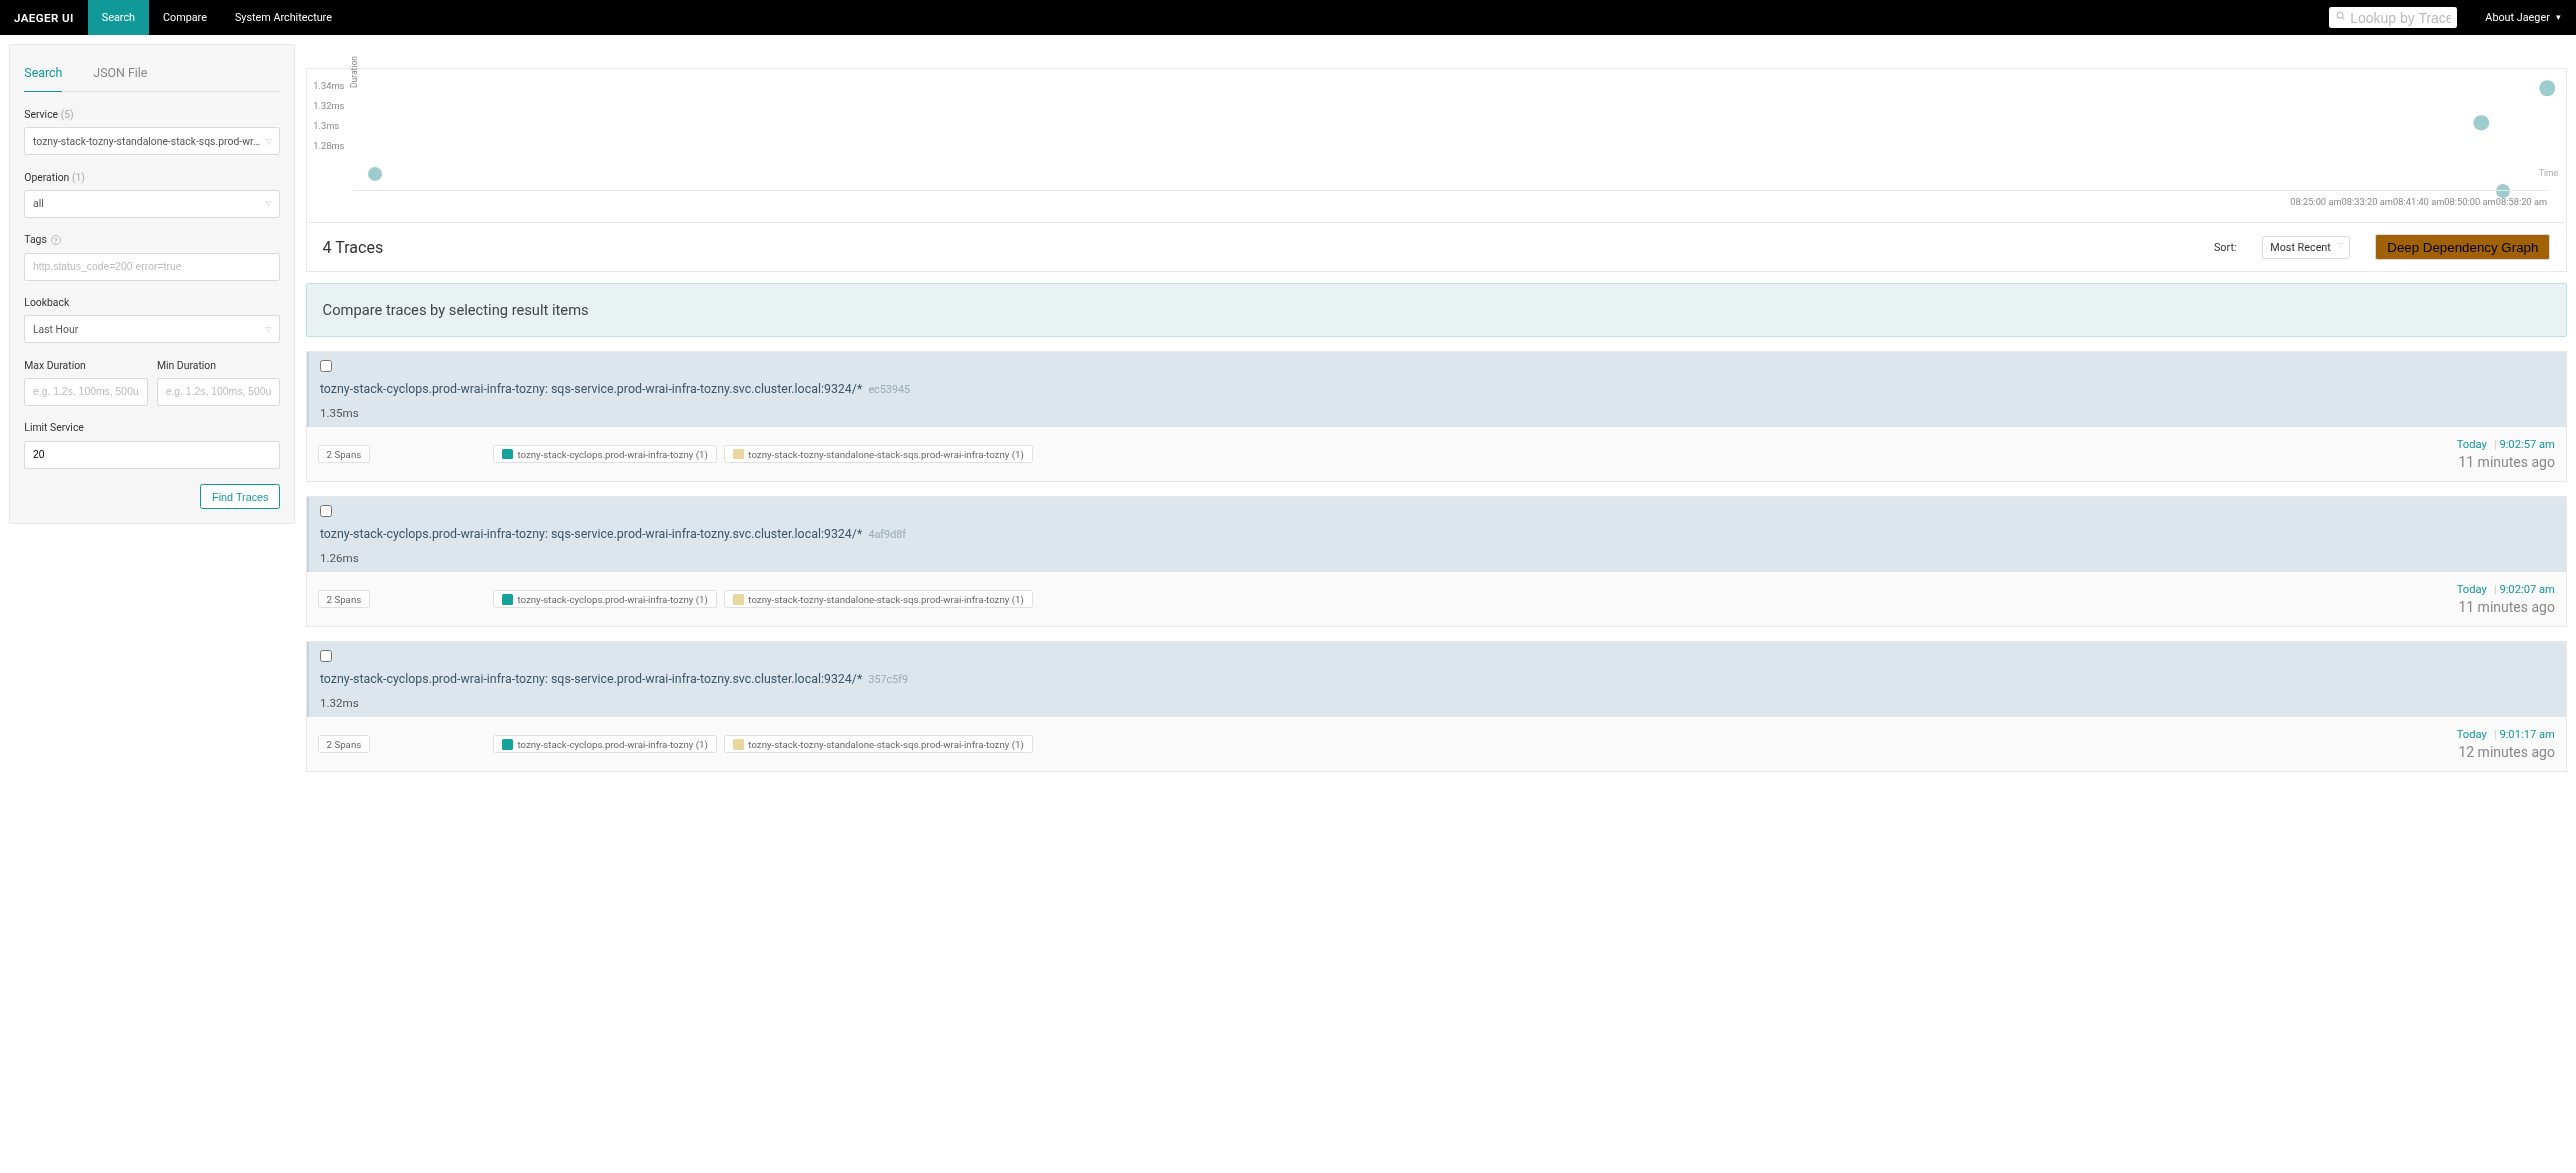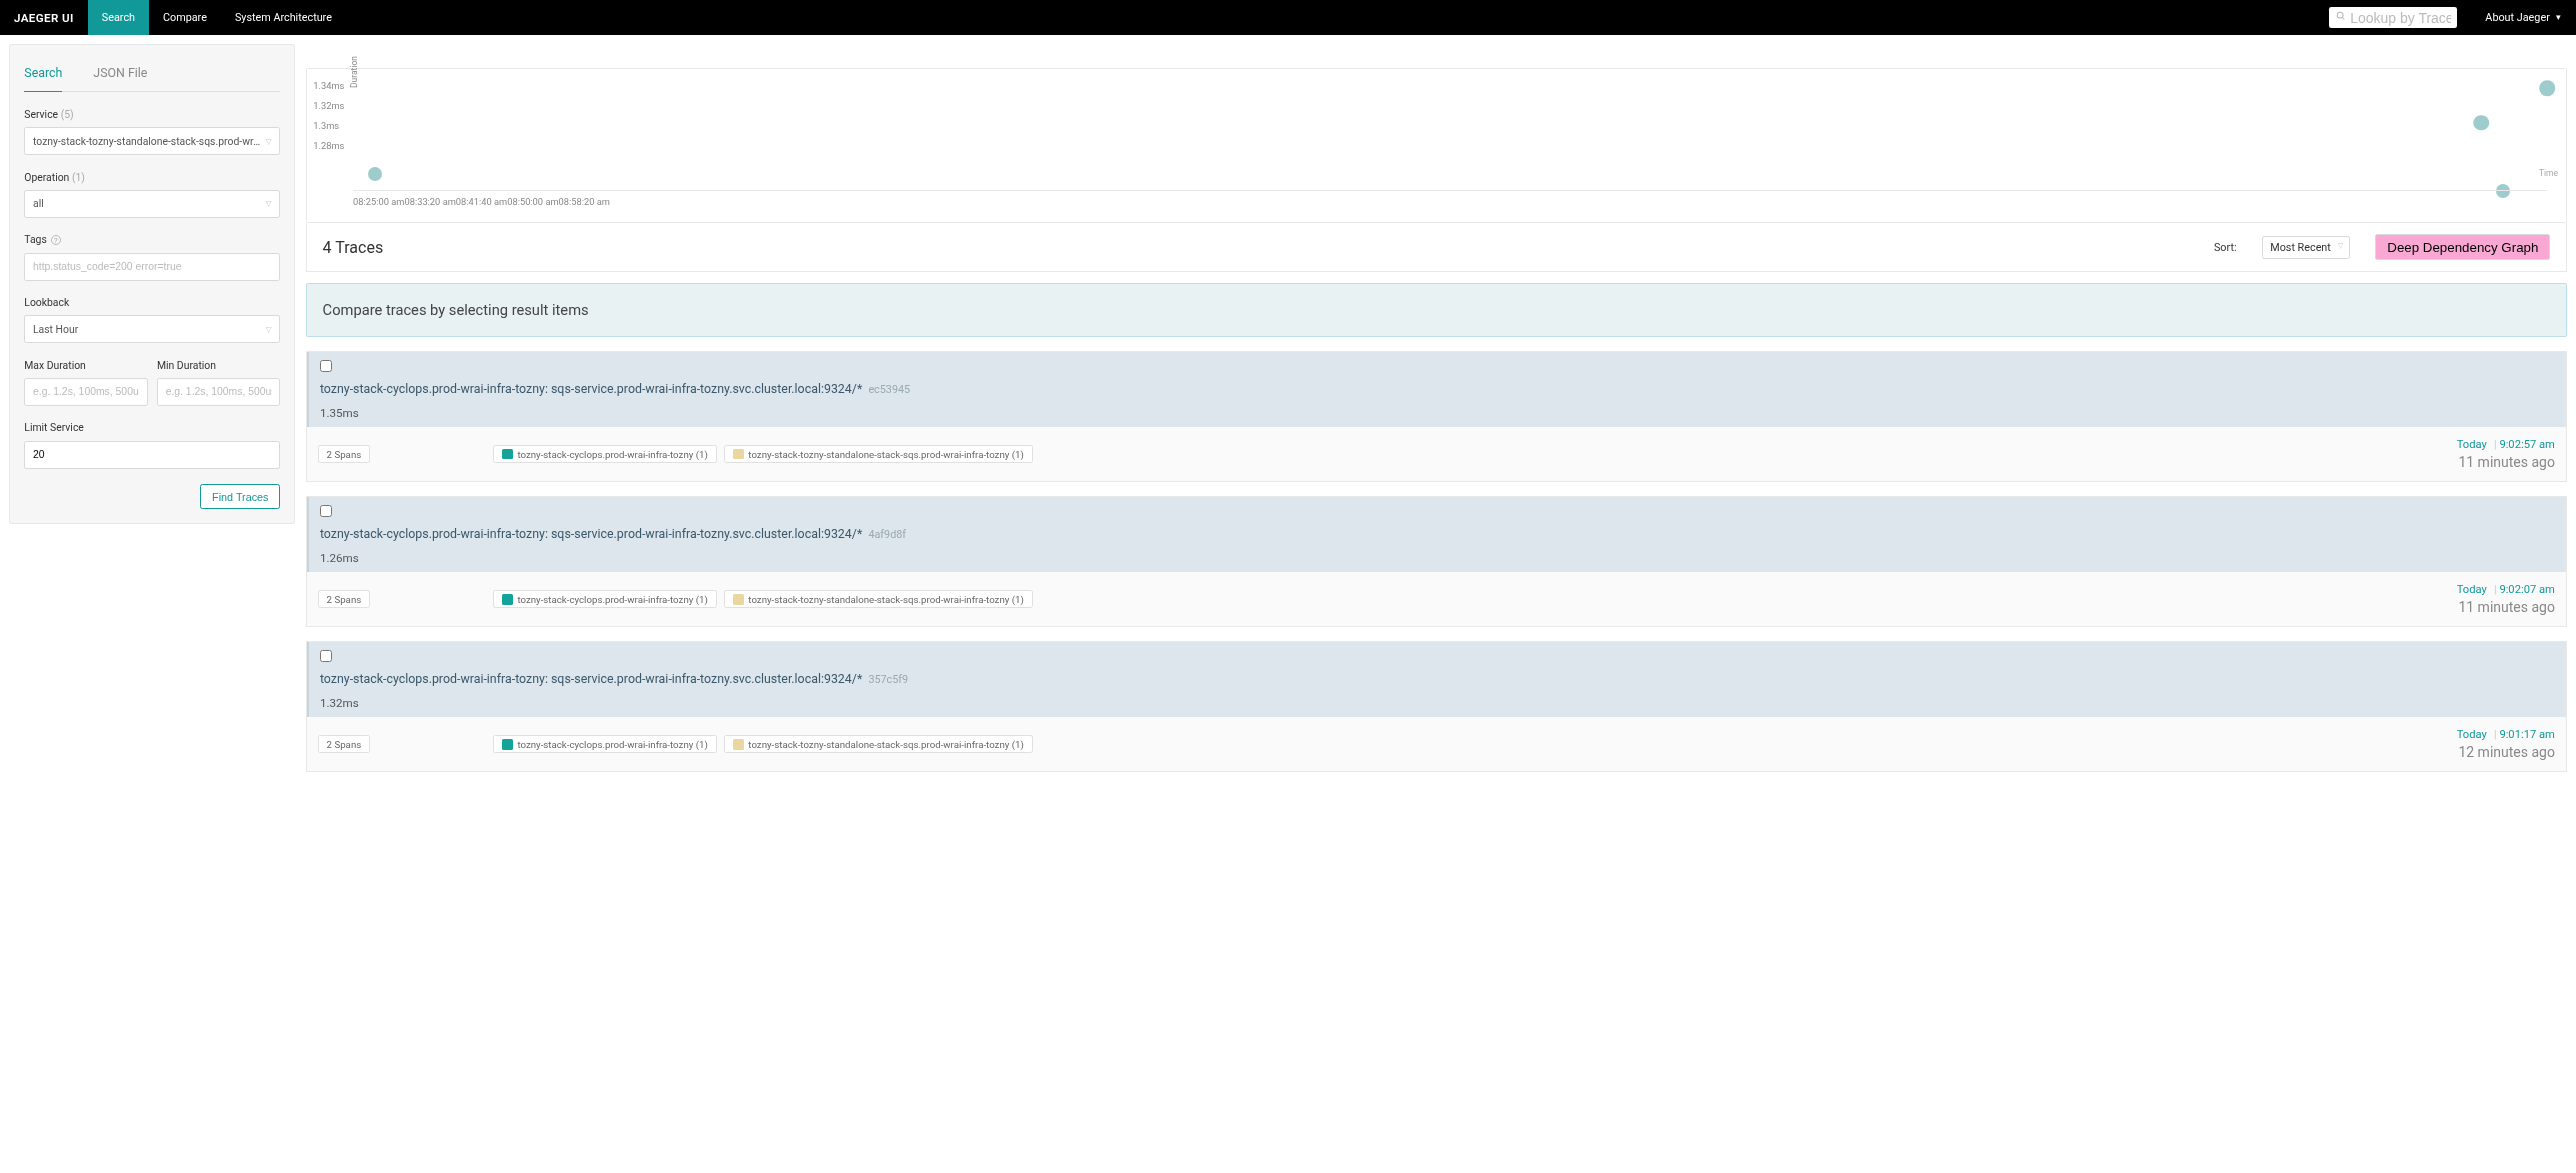--- a/index.html
+++ b/index.html
@@ -33,29 +33,29 @@
 .duration-row { display:flex; gap:9.3px; }
 .duration-row .form-group { flex:1; margin-bottom: 15.5px; }
 .find-btn { float:right; border:0.8px solid #199; color:#199; background:#fff; padding:5.4px 10.8px; border-radius:2.3px; cursor:pointer; font-size:10.8px; }
 
 .main { flex: 1; min-width: 0; margin-top: 24px; }
 .chart-area { border: 0.8px solid #e8e8e8; border-radius: 1.5px; padding: 12.4px 18.6px 6.2px 6.2px; position: relative; height: 155px; }
 .chart-ylabels { position:absolute; left:6.2px; top:10.8px; font-size:9.3px; color:#888; }
 .chart-ylabels div { height: 20px; }
 .chart-ytitle { position:absolute; left:42px; top:18.6px; font-size:8.5px; color:#888; transform: rotate(-90deg); transform-origin: left top; }
 .chart-plot { position:absolute; left:46px; right:18.6px; top:7.7px; bottom:31px; }
-.chart-xaxis { position:absolute; left:46px; right:18.6px; bottom:15.5px; display:flex; justify-content:flex-start; font-size:9.3px; color:#888; border-top: 0.8px solid #e8e8e8; padding-top: 4.6px;}
+.chart-xaxis { position:absolute; left:46px; right:18.6px; bottom:15.5px; display:flex; justify-content:flex-end; font-size:9.3px; color:#888; border-top: 0.8px solid #e8e8e8; padding-top: 4.6px;}
 .chart-time-label { position:absolute; right:7.7px; bottom:44px; font-size:8.5px; color:#aaa; }
 .bubble { position:absolute; border-radius:50%; background:#8dc3c3; opacity:0.85; }
 
 .results-header { border:0.8px solid #e8e8e8; border-top:none; padding:10.8px 15.5px; display:flex; align-items:center; justify-content:space-between; }
 .results-header h2 { font-size:16px; font-weight:400; }
 .results-header .controls { display:flex; align-items:center; gap:25px; font-size:10.8px; }
 .sort-sel { border:0.8px solid #d9d9d9; border-radius:2.3px; padding:3.9px 18.6px 3.9px 7.7px; background:#fff; position:relative; cursor:pointer; }
-.ddg-btn { border:0.8px solid #d9d9d9; border-radius:2.3px; padding:4.6px 10.8px; background:#f9a8d4; cursor:pointer; }
+.ddg-btn { border:0.8px solid #d9d9d9; border-radius:2.3px; padding:4.6px 10.8px; background:#a16207; cursor:pointer; }
 
 .compare-banner { margin-top:10.8px; border:0.8px solid #bde; background:#e8f2f2; padding:17px 15.5px; font-size:14.7px; color:#444; border-radius:1.5px; }
 
 .trace-card { margin-top:14px; border:0.8px solid #e8e8e8; }
 .trace-head { background:#dce6ec; padding:7.7px 10.8px; display:flex; align-items:flex-start; gap:9.3px; border-left:2.3px solid #c8d4db;flex-direction:column; }
 .trace-head input[type=checkbox] { width:12.4px; height:12.4px; }
 .trace-title { font-size:12.4px; color:#3b576b; flex:1; white-space:nowrap; overflow:hidden; text-overflow:ellipsis; }
 .trace-title .hash { color:#9aa; font-size:10.8px; margin-left:3.1px; }
 .trace-dur { font-size:11.6px; color:#555; }
 .trace-body { background:#fafafa; padding:10.8px; display:flex; align-items:center; gap:7.7px; }

